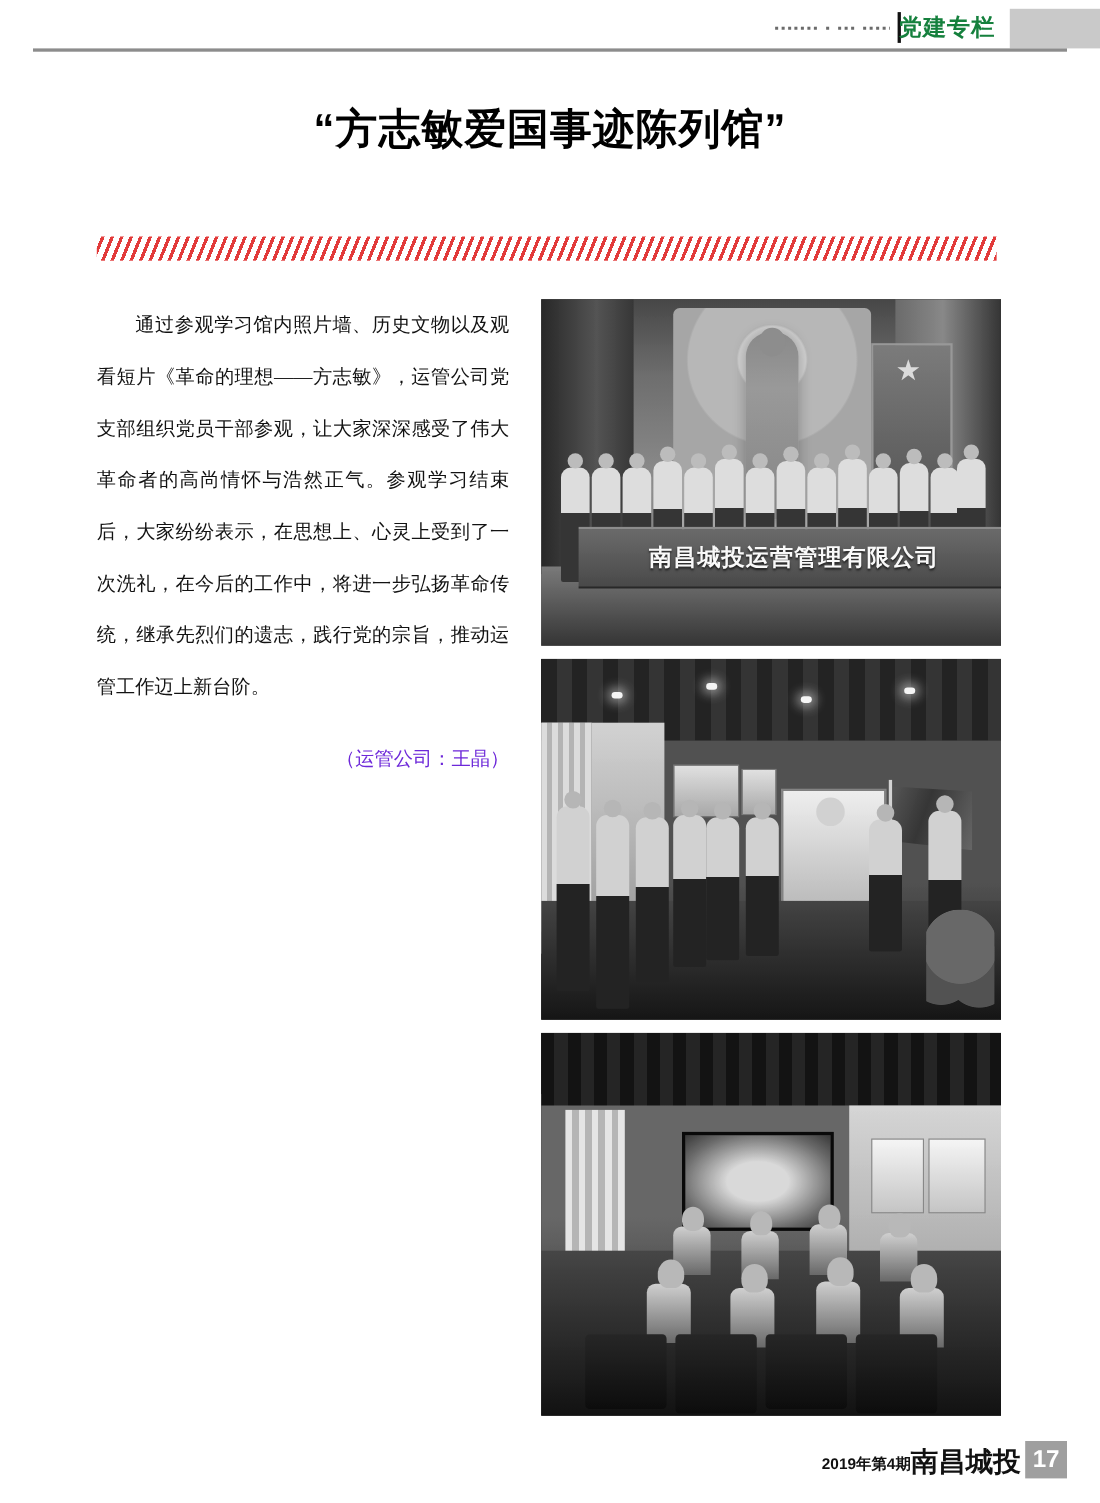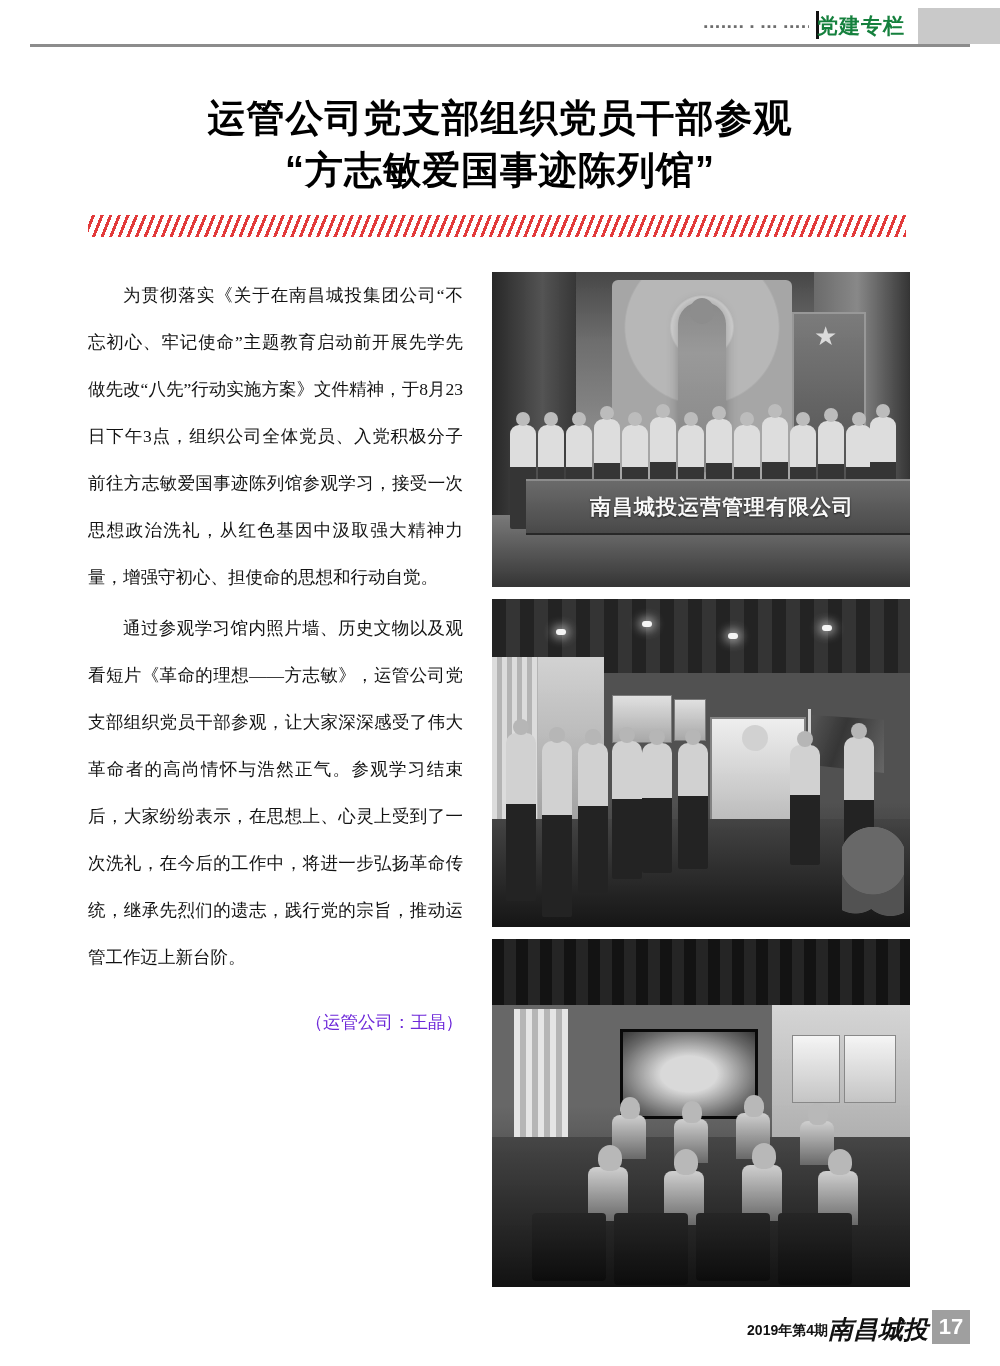--- a/index.html
+++ b/index.html
@@ -327,21 +327,20 @@
     font-family: "Liberation Sans", sans-serif;
     font-size: 14px;
     font-weight: bold;
     color: #111;
     padding-bottom: 4px;
   }
   .footer-brand {
     font-family: "Liberation Serif", "DejaVu Serif", serif;
     font-size: 25px;
     font-weight: bold;
-    font-style: italic;
     color: #111;
     line-height: 28px;
   }
   .footer-page {
     width: 38px;
     height: 34px;
     background: #9f9f9f;
     color: #fff;
     font-family: "Liberation Sans", sans-serif;
     font-weight: bold;
@@ -357,27 +356,25 @@
 
 <div class="page-header">
   <div class="header-grey-bar"></div>
   <div class="header-dots">▪▪▪▪▪▪▪ ▪ ▪▪▪ ▪▪▪▪▪▪</div>
   <div class="header-divider"></div>
   <div class="header-label">党建专栏</div>
   <div class="header-rule"></div>
 </div>
 
 <div class="title-block">
-  <div class="title-line">运管公司党支部组织党员干部参观</div>
   <div class="title-line">“方志敏爱国事迹陈列馆”</div>
 </div>
 <div class="title-underline"></div>
 
 <div class="text-column">
-  <p class="para">为贯彻落实《关于在南昌城投集团公司“不忘初心、牢记使命”主题教育启动前开展先学先做先改“八先”行动实施方案》文件精神，于8月23日下午3点，组织公司全体党员、入党积极分子前往方志敏爱国事迹陈列馆参观学习，接受一次思想政治洗礼，从红色基因中汲取强大精神力量，增强守初心、担使命的思想和行动自觉。</p>
   <p class="para">通过参观学习馆内照片墙、历史文物以及观看短片《革命的理想——方志敏》，运管公司党支部组织党员干部参观，让大家深深感受了伟大革命者的高尚情怀与浩然正气。参观学习结束后，大家纷纷表示，在思想上、心灵上受到了一次洗礼，在今后的工作中，将进一步弘扬革命传统，继承先烈们的遗志，践行党的宗旨，推动运管工作迈上新台阶。</p>
   <div class="signature">（运管公司：王晶）</div>
 </div>
 
 <div class="photo-column">
 
   <div class="photo photo-1">
     <div class="layer p1-wall"></div>
     <div class="layer p1-relief"></div>
     <div class="layer p1-figure"></div>

